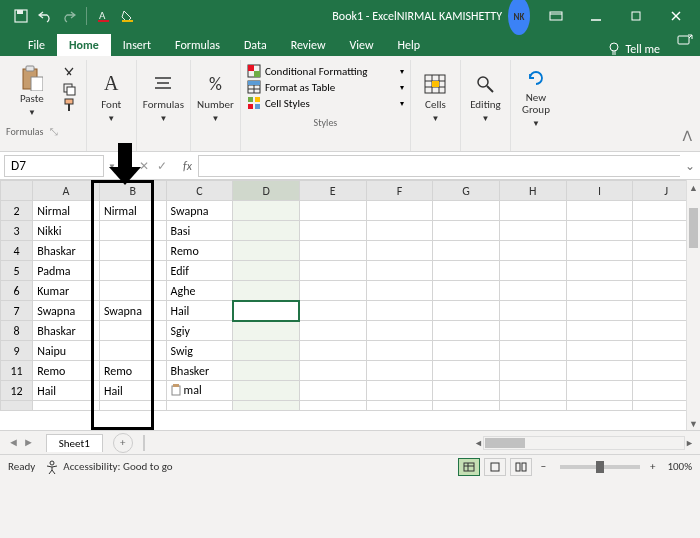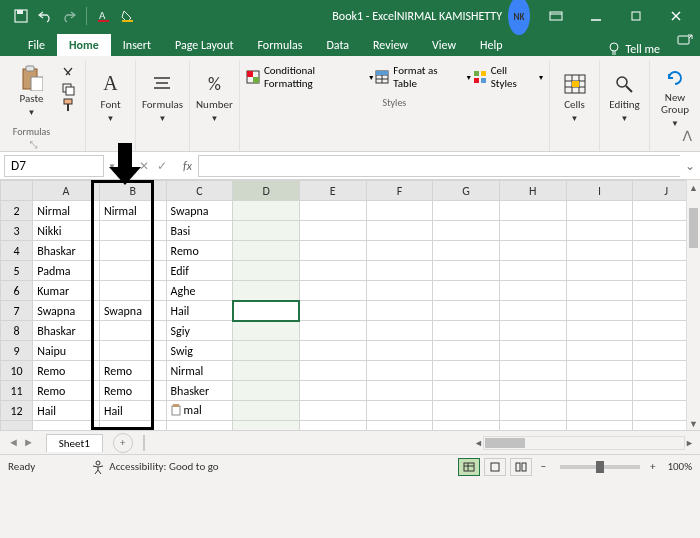--- a/index.html
+++ b/index.html
@@ -16,21 +16,21 @@
 .tab{padding:4px 12px;cursor:pointer;}
 .tab.active{background:#fff;color:#217346;font-weight:bold;}
 .tellme{margin-left:auto;display:flex;align-items:center;gap:4px;padding:0 10px;}
 .ribbon{height:96px;background:#f3f2f1;border-bottom:1px solid #d4d4d4;display:flex;padding:4px 0 0 0;}
 .group{display:flex;flex-direction:column;align-items:center;padding:0 6px;border-right:1px solid #e1e1e1;min-width:50px;}
 .group-content{display:flex;flex-direction:column;align-items:center;justify-content:center;flex:1;}
 .group-label{font-size:10px;color:#666;padding:2px 0;}
 .big-btn{display:flex;flex-direction:column;align-items:center;font-size:11px;color:#333;gap:2px;cursor:pointer;}
 .big-icon{width:24px;height:24px;display:flex;align-items:center;justify-content:center;}
 .small-icons{display:flex;flex-direction:column;gap:2px;}
-.cond-list{display:flex;flex-direction:row;gap:2px;font-size:11px;padding:4px 0;}
+.cond-list{display:flex;flex-direction:column;gap:2px;font-size:11px;padding:4px 0;}
 .cond-item{display:flex;align-items:center;gap:4px;}
 .mini-icon{width:14px;height:14px;display:flex;align-items:center;justify-content:center;}
 .collapse{position:absolute;right:8px;top:128px;font-size:14px;color:#777;}
 .namebox-bar{height:28px;background:#fff;border-bottom:1px solid #d4d4d4;display:flex;align-items:center;font-size:12px;}
 .namebox{width:100px;height:22px;border:1px solid #ccc;padding:2px 6px;margin:0 4px;}
 .fx-icons{display:flex;gap:8px;padding:0 10px;color:#999;}
 .fx-label{font-style:italic;padding:0 6px;color:#666;}
 .formula-input{flex:1;height:22px;border:1px solid #ccc;border-right:none;padding:2px 6px;}
 .expand-btn{width:20px;text-align:center;color:#777;}
 .grid-area{position:relative;height:250px;background:#fff;}
@@ -48,21 +48,21 @@
 .scroll-v{position:absolute;right:0;top:0;width:14px;height:100%;background:#f3f2f1;border-left:1px solid #ddd;display:flex;flex-direction:column;}
 .scroll-btn{height:14px;display:flex;align-items:center;justify-content:center;font-size:9px;color:#666;}
 .scroll-thumb-v{flex:0 0 40px;background:#c1c1c1;margin:14px 2px 0 2px;}
 .sheet-tabs{height:24px;background:#f3f2f1;border-top:1px solid #d4d4d4;display:flex;align-items:center;font-size:11px;}
 .sheet-nav{display:flex;gap:4px;padding:0 8px;color:#888;}
 .sheet-tab{padding:2px 12px;background:#fff;border:1px solid #ccc;border-bottom:none;margin-left:4px;}
 .add-sheet{width:20px;height:20px;border:1px solid #ccc;border-radius:50%;display:flex;align-items:center;justify-content:center;margin-left:10px;color:#666;}
 .h-scroll{flex:0 0 220px;height:14px;display:flex;align-items:center;margin-left:auto;margin-right:6px;}
 .h-track{flex:1;height:14px;background:#f3f2f1;border:1px solid #ddd;display:flex;}
 .h-thumb{width:40px;background:#c1c1c1;margin:1px;}
-.statusbar{height:24px;background:#f3f2f1;border-top:1px solid #d4d4d4;display:flex;align-items:center;font-size:11px;color:#333;padding:0 8px;gap:46px;}
+.statusbar{height:24px;background:#f3f2f1;border-top:1px solid #d4d4d4;display:flex;align-items:center;font-size:11px;color:#333;padding:0 8px;}
 .status-right{margin-left:auto;display:flex;align-items:center;gap:4px;}
 .view-btn{width:22px;height:18px;border:1px solid #ccc;display:flex;align-items:center;justify-content:center;font-size:10px;}
 .view-btn.active{background:#c5e0b4;border-color:#217346;}
 .zoom-slider{width:80px;height:4px;background:#ccc;position:relative;margin:0 6px;}
 .zoom-handle{position:absolute;width:8px;height:12px;background:#666;top:-4px;left:36px;}
 .dlauncher{font-size:10px;color:#999;margin-left:4px;}
 svg{display:block;}
 .scissors svg path, .scissors svg line{stroke:#333;}
 </style>
 </head>
@@ -126,21 +126,20 @@
         <line x1="2" y1="2" x2="10" y2="10" stroke="#fff" stroke-width="1.5"></line>
         <line x1="10" y1="2" x2="2" y2="10" stroke="#fff" stroke-width="1.5"></line>
       </svg>
     </span>
 </div>
 
 <div class="tabs">
   <span class="tab">File</span>
   <span class="tab active">Home</span>
   <span class="tab">Insert</span>
-  <span class="tab">Page Layout</span>
   <span class="tab">Formulas</span>
   <span class="tab">Data</span>
   <span class="tab">Review</span>
   <span class="tab">View</span>
   <span class="tab">Help</span>
   <span class="tellme">
     <svg width="14" height="14">
         <circle cx="7" cy="5" r="4" fill="none" stroke="#fff"></circle>
         <line x1="5" y1="10" x2="9" y2="10" stroke="#fff"></line>
         <line x1="5" y1="12" x2="9" y2="12" stroke="#fff"></line>
@@ -464,33 +463,20 @@
           <td>Swig</td>
           <td class="col-D"></td>
           <td></td>
           <td></td>
           <td></td>
           <td></td>
           <td></td>
           <td></td>
         </tr>
         <tr>
-          <td class="row-hdr">10</td>
-          <td>Remo</td>
-          <td>Remo</td>
-          <td>Nirmal</td>
-          <td class="col-D"></td>
-          <td></td>
-          <td></td>
-          <td></td>
-          <td></td>
-          <td></td>
-          <td></td>
-        </tr>
-        <tr>
           <td class="row-hdr">11</td>
           <td>Remo</td>
           <td>Remo</td>
           <td>Bhasker</td>
           <td class="col-D"></td>
           <td></td>
           <td></td>
           <td></td>
           <td></td>
           <td></td>

